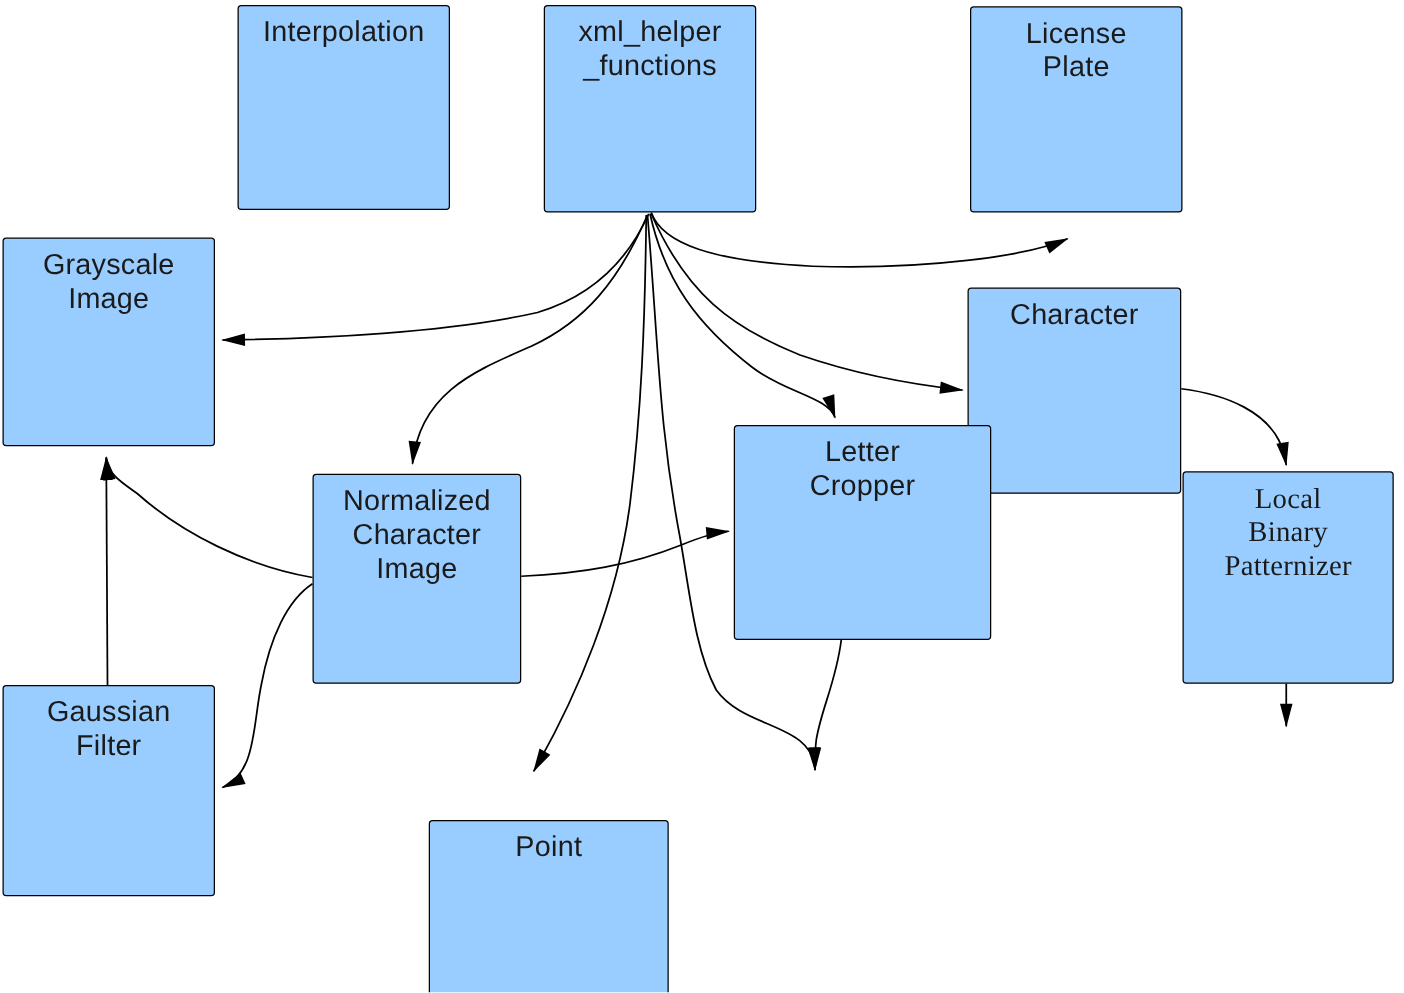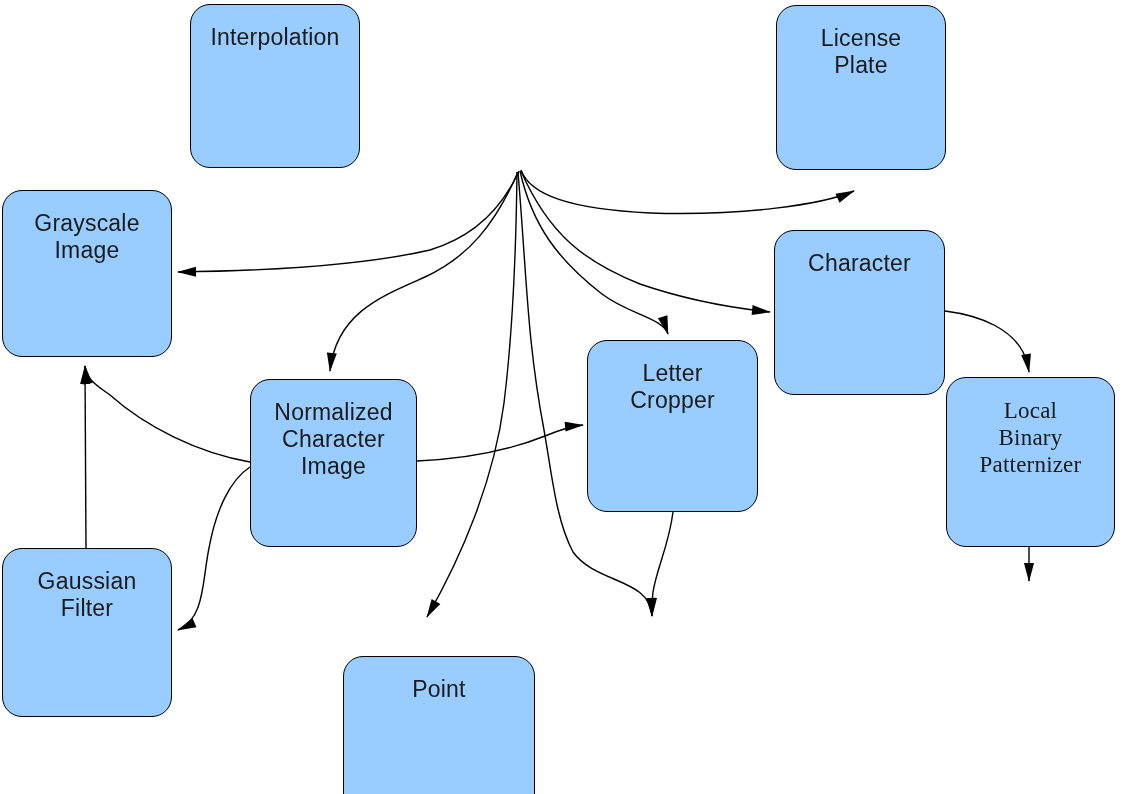--- a/index.html
+++ b/index.html
@@ -35,48 +35,50 @@
     top: 0;
     width: 1123px;
     height: 794px;
     z-index: 1;
   }
   .node {
     position: absolute;
     box-sizing: border-box;
     background: var(--node-fill, #99ccff);
     border: 1.4px solid var(--node-border, #000000);
-    border-radius: 20px;
+    border-radius: 3px;
     text-align: center;
-    padding-top: 19px;
+    padding-top: 7px;
   }
   .node-label {
     display: inline-block;
     white-space: pre-line;
     font-size: 23px;
     line-height: 27px;
     letter-spacing: 0.2px;
     color: var(--label-color, #1a1a1a);
   }
 </style>
 </head>
 <body>
 
 <div id="canvas">
   <div id="node-layer">
       <div class="node" style="left: 190px; top: 4px; width: 170px; height: 164px;"><span class="node-label">Interpolation</span></div>
+      <div class="node" style="left: 435px; top: 4px; width: 170px; height: 166px;"><span class="node-label">xml_helper
+_functions</span></div>
       <div class="node" style="left: 776px; top: 5px; width: 170px; height: 165px;"><span class="node-label">License
 Plate</span></div>
       <div class="node" style="left: 2px; top: 190px; width: 170px; height: 167px;"><span class="node-label">Grayscale
 Image</span></div>
       <div class="node" style="left: 774px; top: 230px; width: 171px; height: 165px;"><span class="node-label">Character</span></div>
       <div class="node" style="left: 250px; top: 379px; width: 167px; height: 168px;"><span class="node-label">Normalized
 Character
 Image</span></div>
-      <div class="node" style="left: 587px; top: 340px; width: 171px; height: 172px;"><span class="node-label">Letter
+      <div class="node" style="left: 587px; top: 340px; width: 206px; height: 172px;"><span class="node-label">Letter
 Cropper</span></div>
       <div class="node" style="left: 946px; top: 377px; width: 169px; height: 170px; font-family: Liberation Serif, serif;"><span class="node-label">Local
 Binary
 Patternizer</span></div>
       <div class="node" style="left: 2px; top: 548px; width: 170px; height: 169px;"><span class="node-label">Gaussian
 Filter</span></div>
       <div class="node" style="left: 343px; top: 623px; width: 192px; height: 170px; margin-top: 33px;"><span class="node-label">Point</span></div>
     </div>
   <svg id="edge-layer" viewBox="0 0 1123 794" xmlns="http://www.w3.org/2000/svg">
     <defs>

